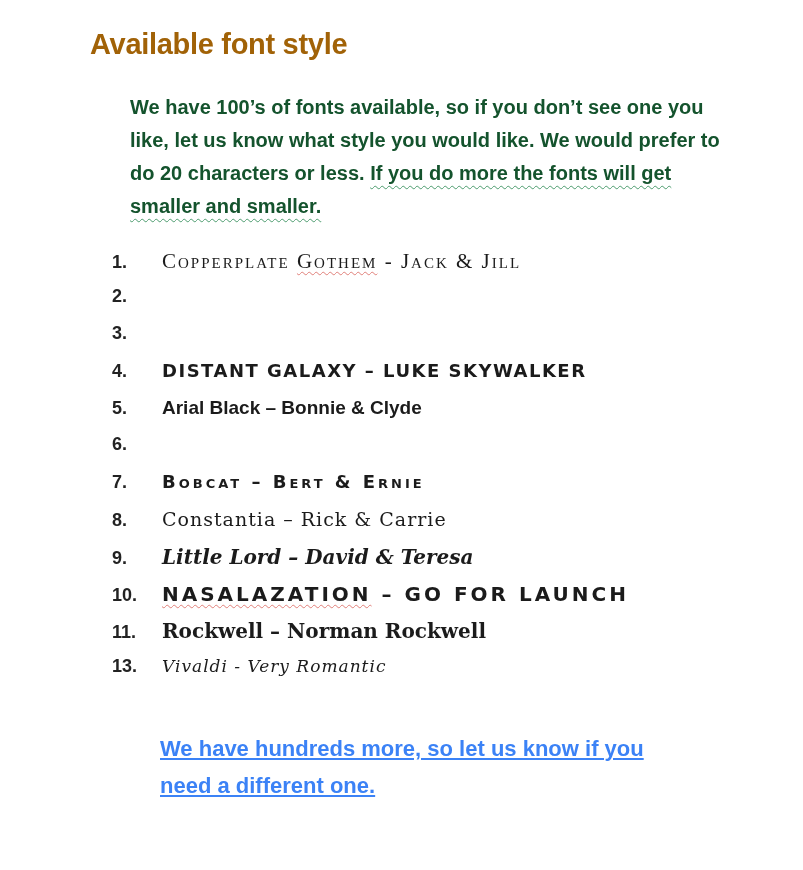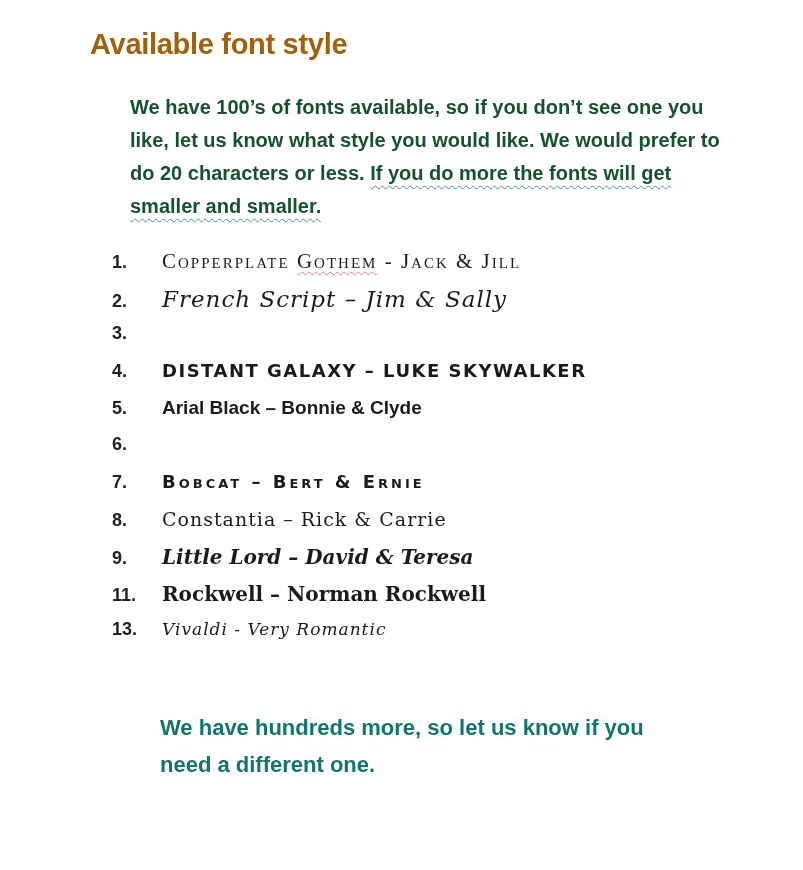--- a/index.html
+++ b/index.html
@@ -71,46 +71,46 @@
   .f-batang        { font-family: "Liberation Serif", serif; font-size: 19px; }
   .f-bobcat        { font-family: "DejaVu Sans", sans-serif; font-variant: small-caps; font-weight: 700; font-size: 18px; letter-spacing: 3px; }
   .f-constantia    { font-family: "DejaVu Serif", serif; font-size: 19px; letter-spacing: 1px; }
   .f-littlelord    { font-family: "DejaVu Serif", serif; font-weight: 700; font-style: italic; font-size: 20px; }
   .f-nasalazation  { font-family: "DejaVu Sans", sans-serif; font-weight: 800; font-size: 20px; letter-spacing: 3px; }
   .f-rockwell      { font-family: "DejaVu Serif", serif; font-weight: 700; font-size: 20px; }
   .f-segoescript   { font-family: "DejaVu Sans", sans-serif; font-style: italic; font-size: 20px; letter-spacing: 2px; }
   .f-vivaldi       { font-family: "DejaVu Serif", serif; font-style: italic; font-size: 17px; letter-spacing: 1px; }
 
   .footer-note {
-    margin: 64px 0 0 70px;
+    margin: 48px 0 0 70px;
     font-size: 22px;
     font-weight: 600;
     line-height: 37px;
     max-width: 530px;
-    color: #0f766e;
+    color: #3b82f6;
+    text-decoration: underline;
   }
 </style>
 <style>.squiggle-green{text-decoration-color:#4c9b6e;}.squiggle-red{text-decoration-color:#e08079;}</style></head>
 <body>
 
 <div class="page">
 
   <h1 class="title">Available font style</h1>
 
   <p class="intro"><span>We have 100’s of fonts available, so if you don’t see one you like, let us know what style you would like. We would prefer to do 20 characters or less. </span><span class="squiggle-green">If you do more the fonts will get smaller and smaller.</span></p>
 
   <ol class="font-list" id="font-list">
   <li class="font-item">
     <span class="num">1.</span>
     <span class="sample f-copperplate">Copperplate <span class="squiggle-red">Gothem</span>  - Jack &amp; Jill</span>
   </li>
 
   <li class="font-item">
     <span class="num">2.</span>
-    <span class="sample f-frenchscript">French Script – Jim &amp; Sally</span>
   </li>
 
   <li class="font-item">
     <span class="num">3.</span>
   </li>
 
   <li class="font-item">
     <span class="num">4.</span>
     <span class="sample f-distantgalaxy">DISTANT GALAXY – LUKE SKYWALKER</span>
   </li>
@@ -132,20 +132,24 @@
   <li class="font-item">
     <span class="num">8.</span>
     <span class="sample f-constantia">Constantia – Rick &amp; Carrie</span>
   </li>
 
   <li class="font-item">
     <span class="num">9.</span>
     <span class="sample f-littlelord">Little Lord – David &amp; Teresa</span>
   </li>
 
+  <li class="font-item">
+    <span class="num">10.</span>
+    <span class="sample f-nasalazation"><span class="squiggle-red">NASALAZATION</span> – GO FOR LAUNCH</span>
+  </li>
 
   <li class="font-item">
     <span class="num">11.</span>
     <span class="sample f-rockwell">Rockwell – Norman Rockwell</span>
   </li>
 
 
   <li class="font-item">
     <span class="num">13.</span>
     <span class="sample f-vivaldi">Vivaldi - Very Romantic</span>

